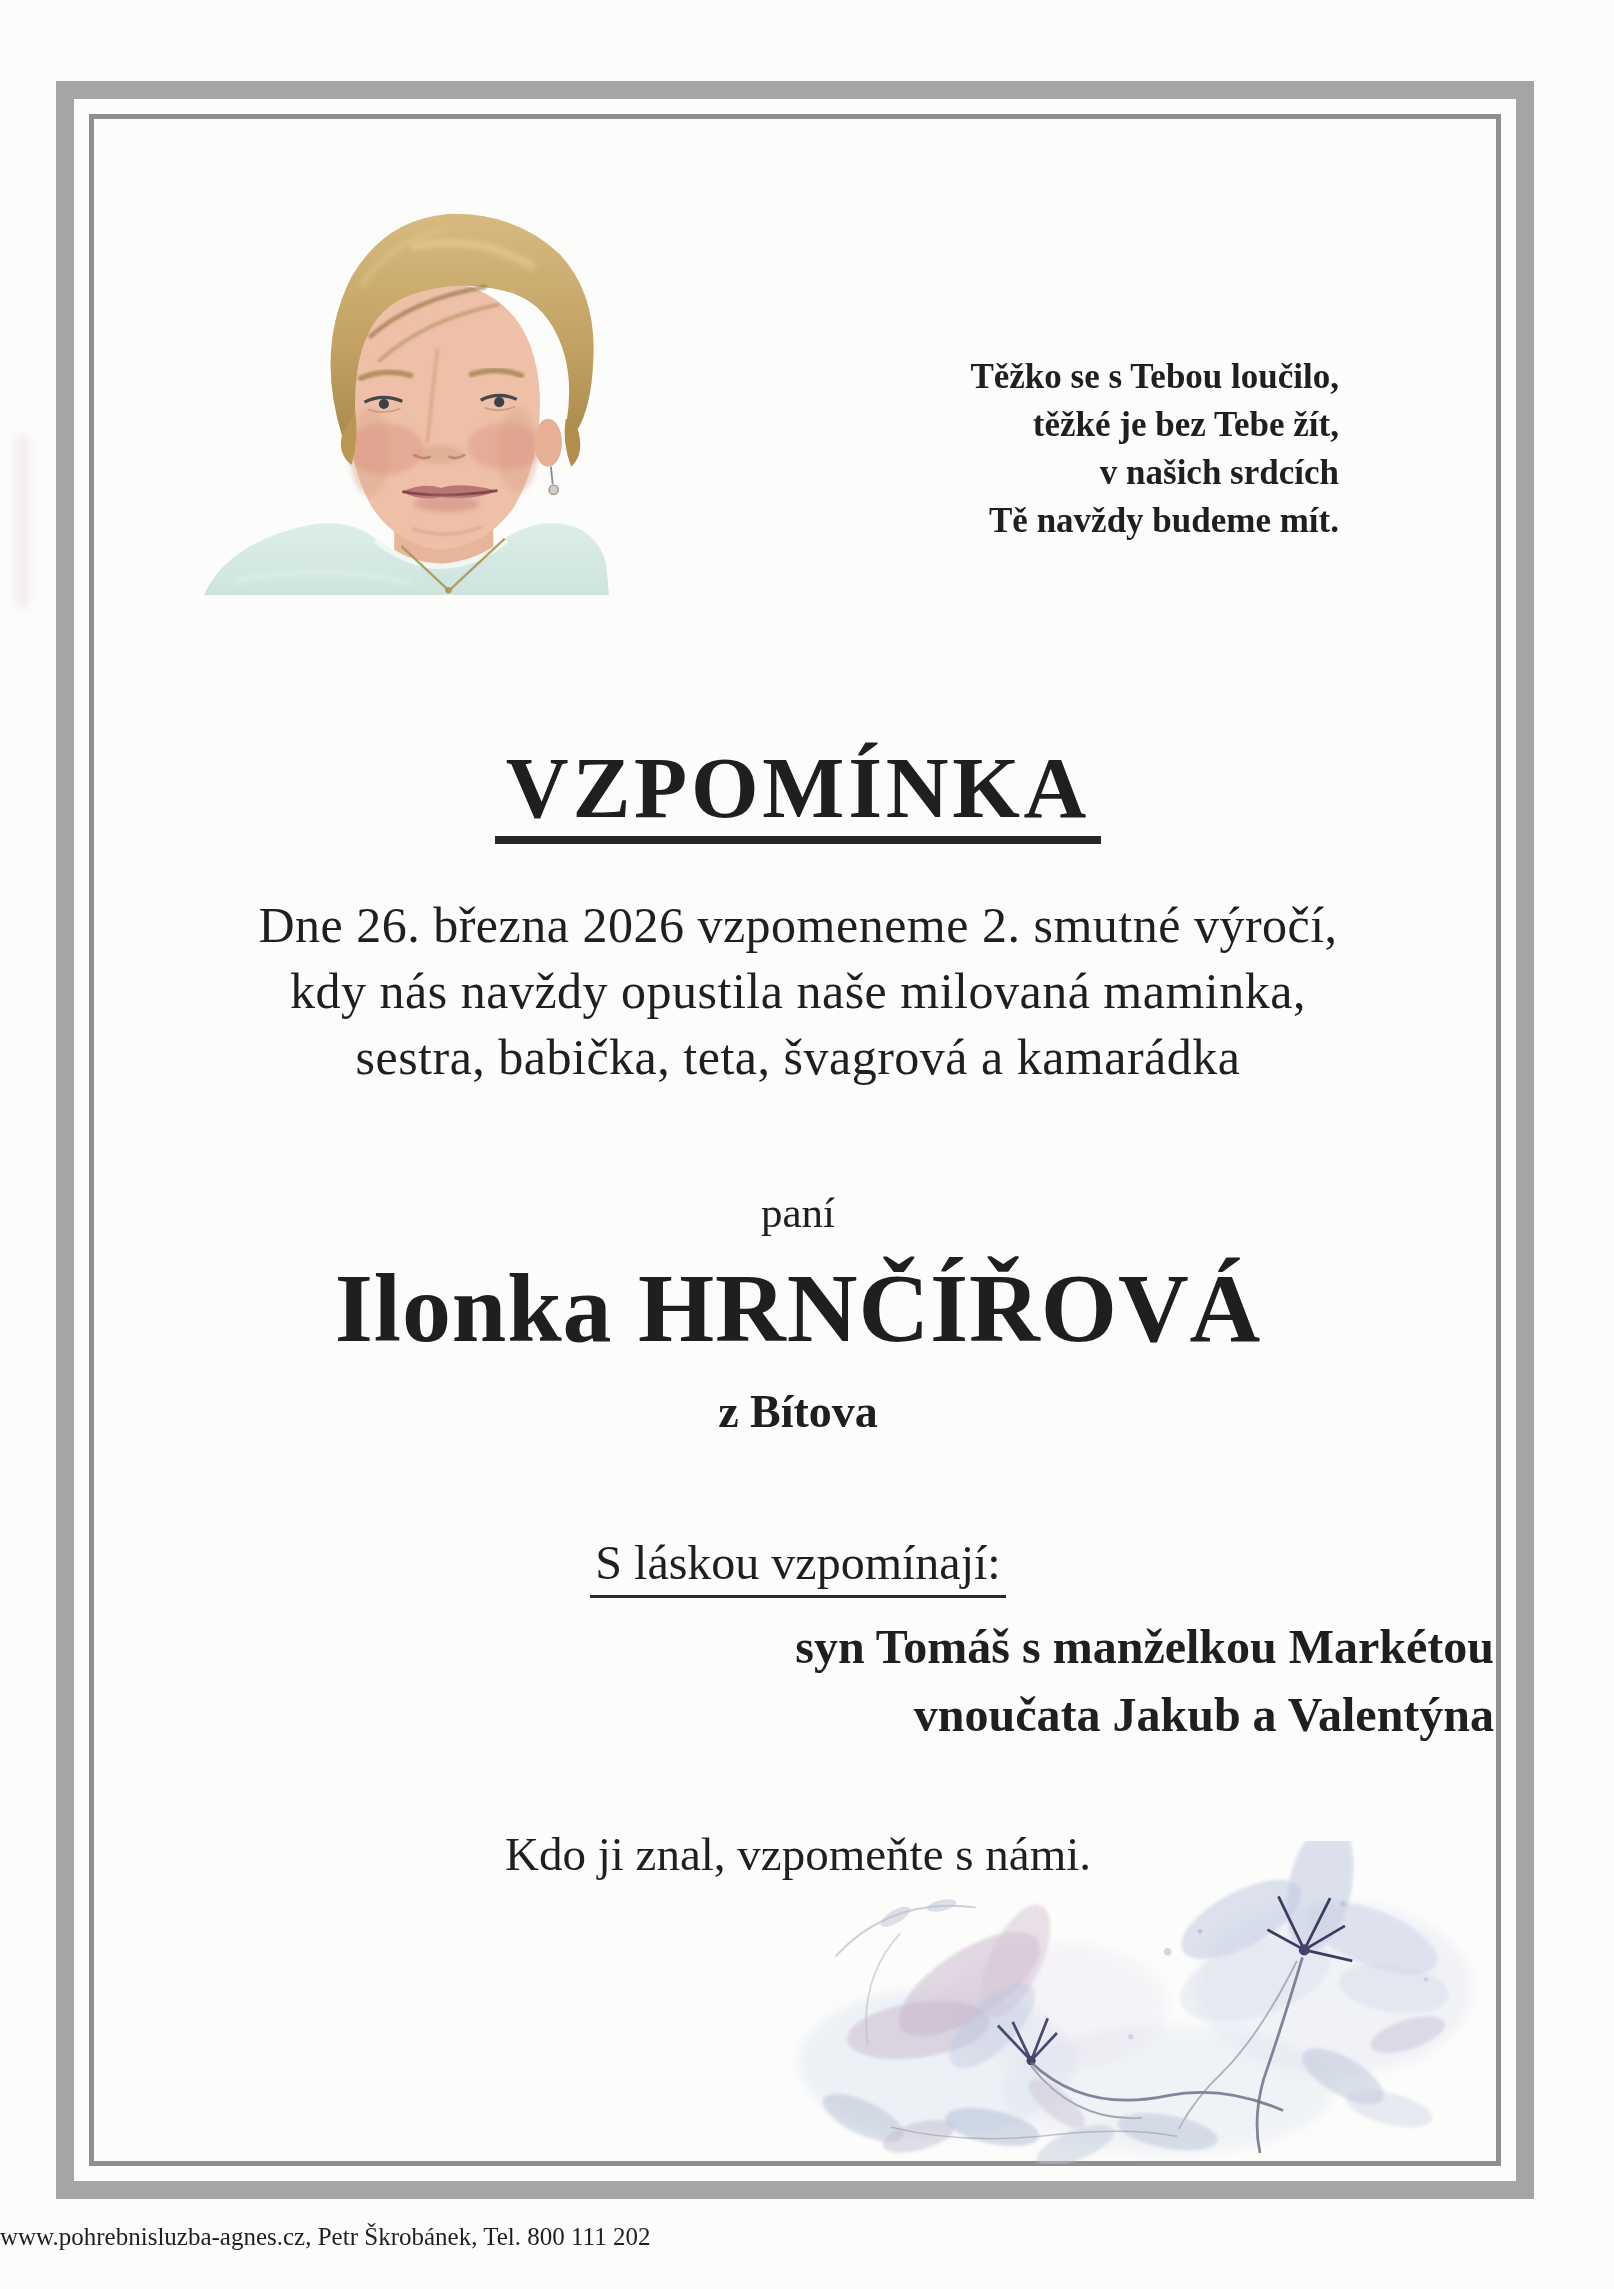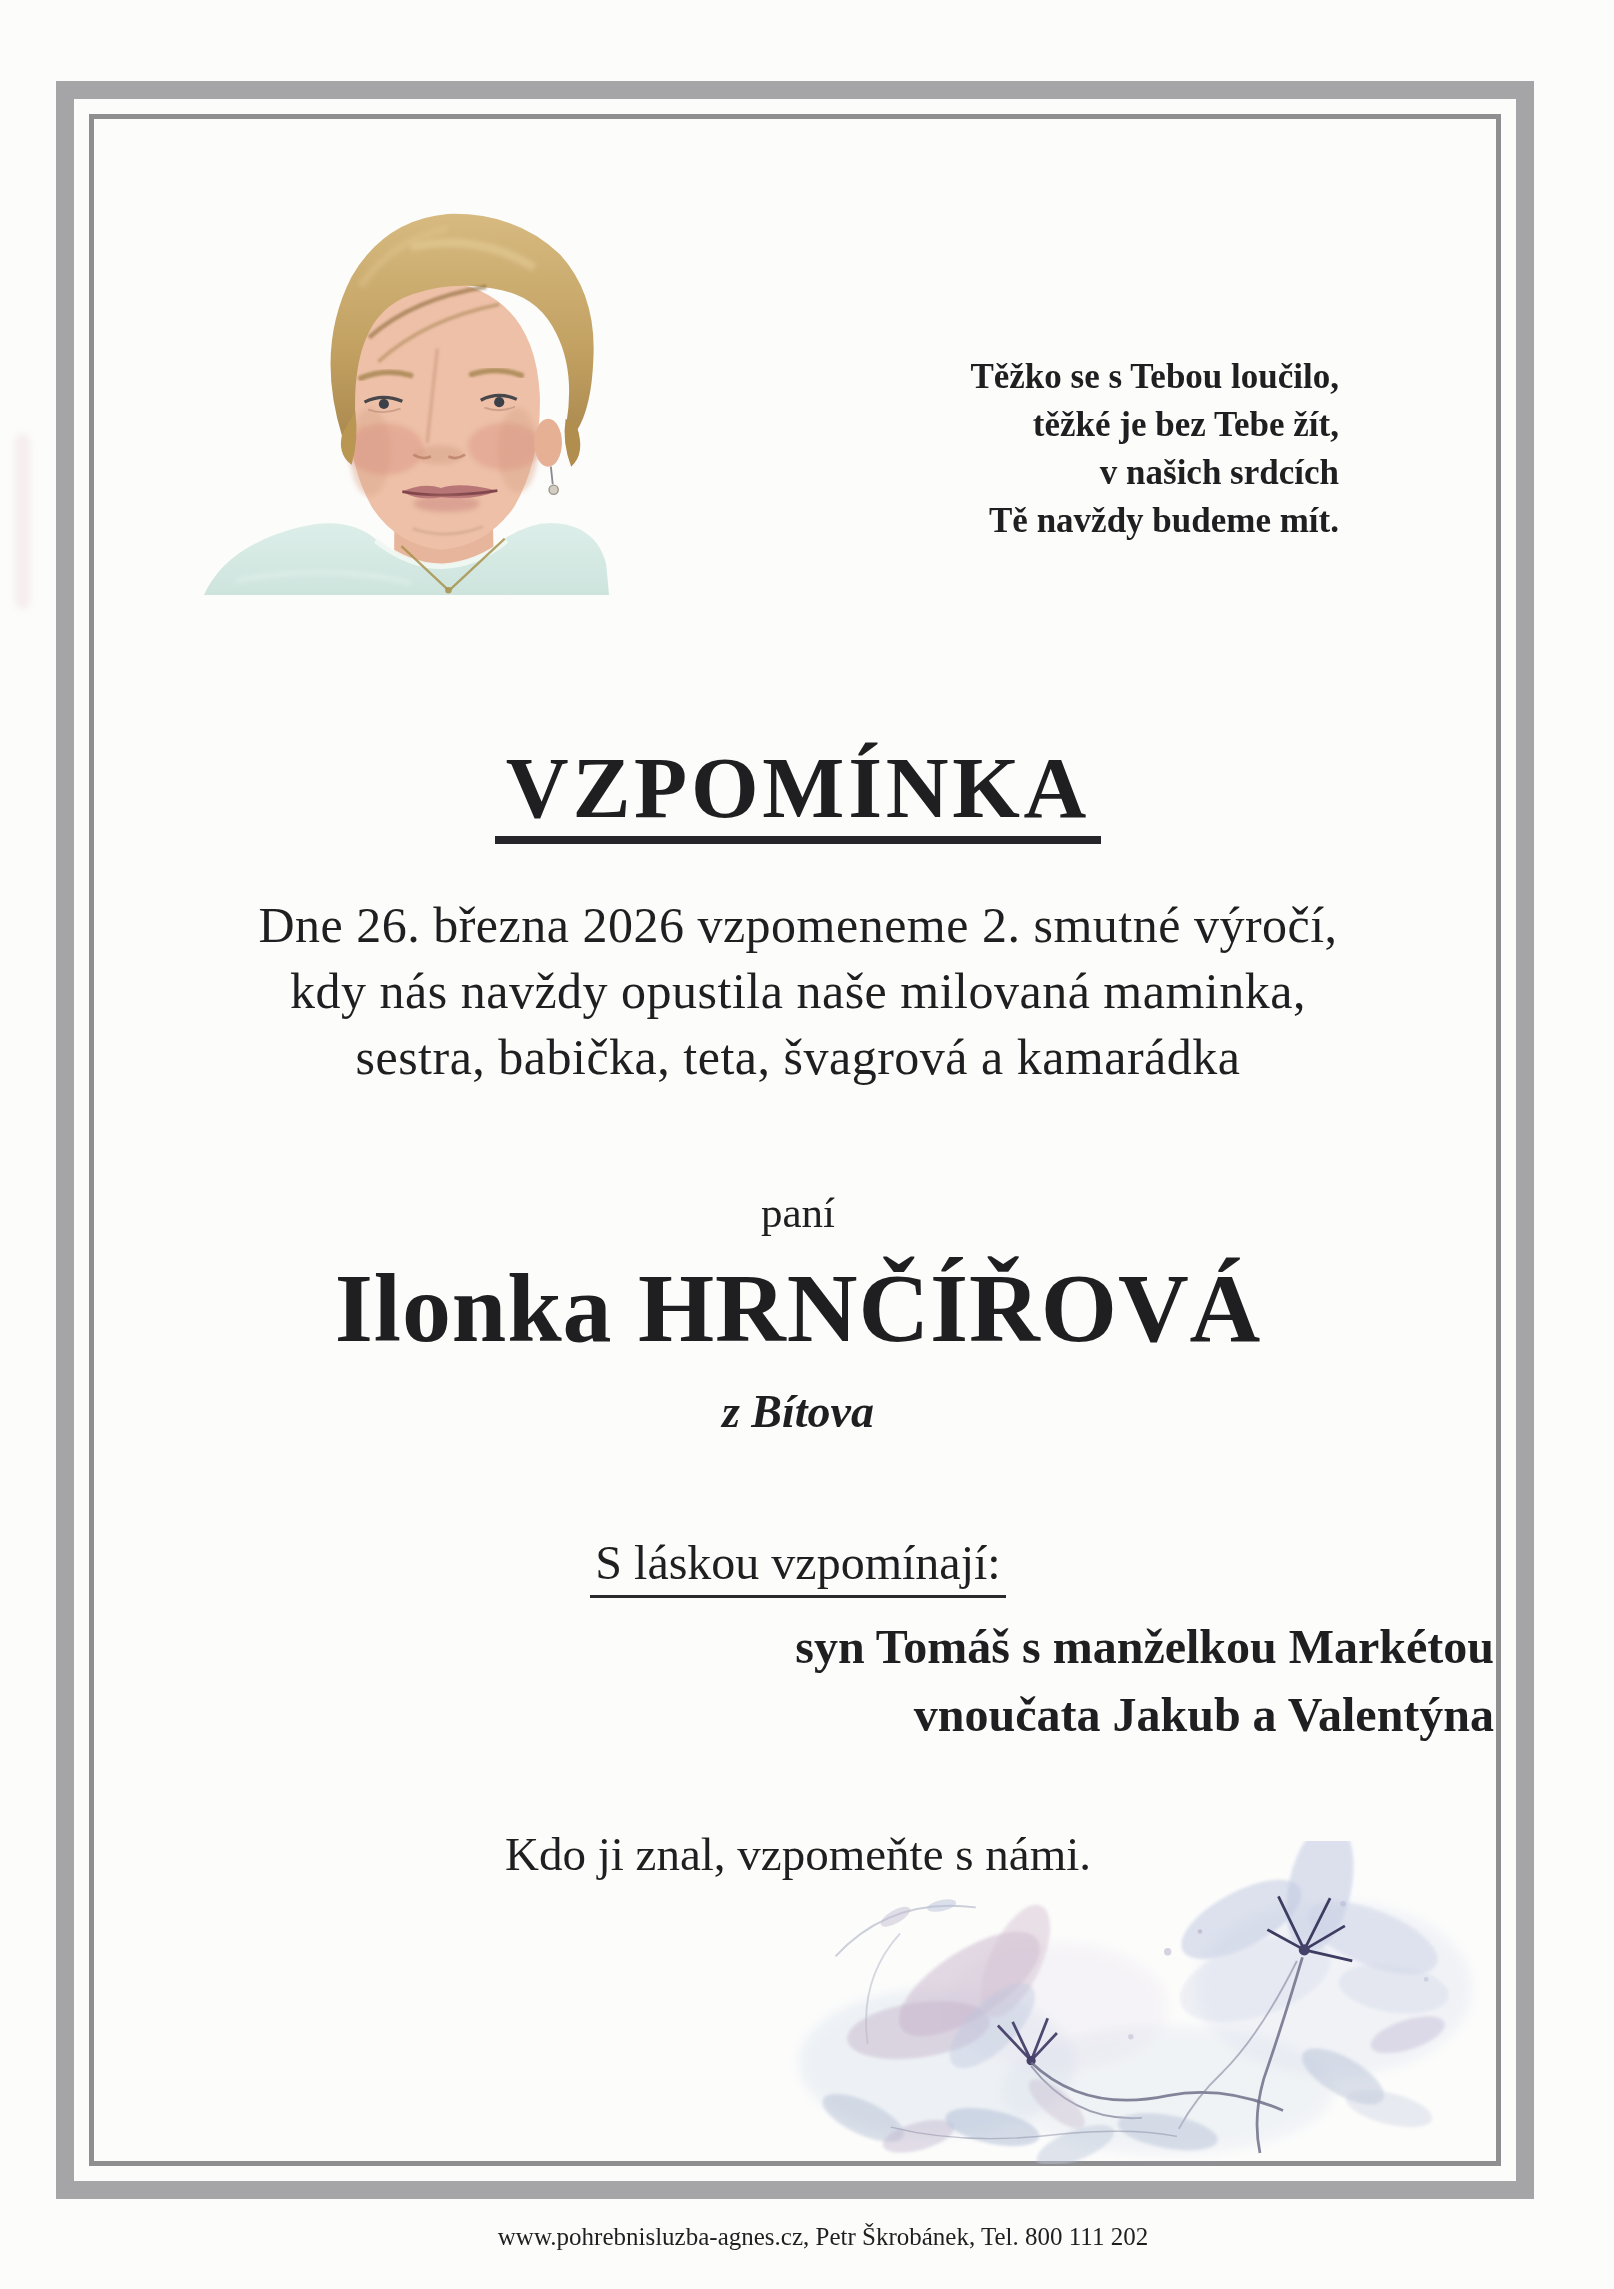--- a/index.html
+++ b/index.html
@@ -14,26 +14,26 @@
   }
   .frame-outer{position:absolute;left:56px;top:81px;right:80px;bottom:91px;border:18.5px solid var(--frame-outer,#a5a5a7);}
   .frame-inner{position:absolute;left:89px;top:114px;right:113px;bottom:124px;border:5.5px solid var(--frame-inner,#8f8f92);}
   .centered{position:absolute;left:102px;right:120px;text-align:center;}
   .verse{position:absolute;left:711px;top:353px;width:628px;text-align:right;font-weight:bold;font-size:35px;line-height:48px;}
   .title{top:744px;font-size:87px;font-weight:bold;letter-spacing:3.7px;line-height:87px;}
   .title .underlined{display:inline-block;border-bottom:8.3px solid #26262a;padding:0 11px 5px 11px;}
   .intro{top:892px;font-size:50px;line-height:66px;letter-spacing:0.5px;}
   .salutation{top:1189px;font-size:43px;line-height:48px;}
   .deceased{top:1248px;font-size:98px;font-weight:bold;line-height:120px;letter-spacing:0.9px;}
-  .residence{top:1386px;font-size:46px;font-weight:bold;line-height:52px;font-style:italic;}
+  .residence{top:1386px;font-size:46px;font-weight:bold;line-height:52px;}
   .mourners-heading{top:1536px;font-size:48px;line-height:54px;}
   .mourners-heading .underlined{display:inline-block;border-bottom:3.7px solid #2a2a2e;padding:0 5.5px 4.6px 5.5px;}
   .mourners{top:1613px;font-size:48px;font-weight:bold;line-height:68px;text-align:right;}
   .closing{top:1827px;font-size:47px;line-height:54px;}
-  .footer{position:absolute;left:0;right:0;top:2221px;text-align:center;font-size:25px;line-height:31px;margin-left:32px;}
+  .footer{position:absolute;left:0;right:0;top:2221px;text-align:left;font-size:25px;line-height:31px;}
   .portrait{position:absolute;left:180px;top:129px;width:429px;height:466px;}
   .flowers{position:absolute;left:780px;top:1841px;width:720px;height:323px;}
   .scan-artifact{position:absolute;left:14.8px;top:434px;width:14.8px;height:175px;background:rgba(205,130,150,0.12);border-radius:7.4px;filter:blur(3.7px);}
 </style>
 </head>
 <body>
 
 <div class="page">
 
   <div class="frame-outer"></div>

